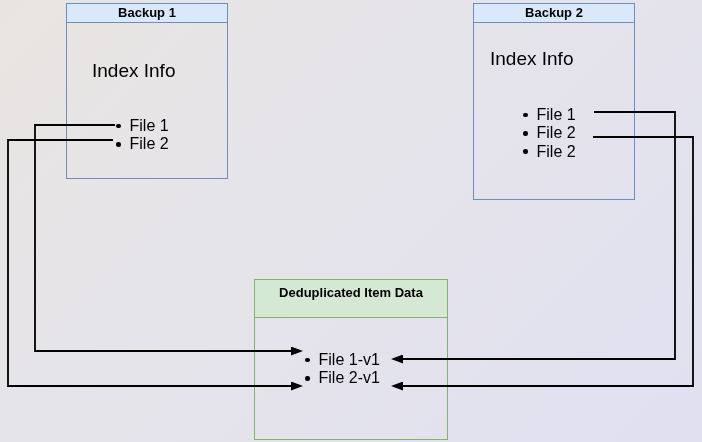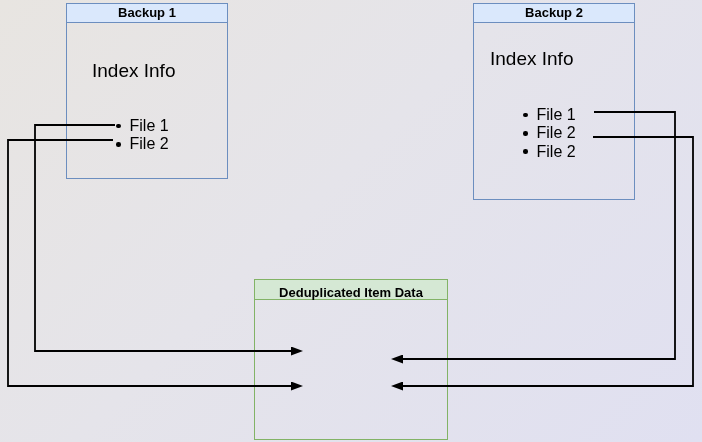--- a/index.html
+++ b/index.html
@@ -27,21 +27,21 @@
   }
   .box.blue{border-color:#6c8ebf;}
   .box.green{border-color:#82b366;}
   .box-header{
     font-weight:bold;font-size:13px;
     text-align:center;
     border-bottom:1.5px solid;
     box-sizing:border-box;
   }
   .blue .box-header{background:#dae8fc;border-color:#6c8ebf;height:19px;line-height:18px;}
-  .green .box-header{background:#d5e8d4;border-color:#82b366;height:20px;line-height:25px;}
+  .green .box-header{background:#d5e8d4;border-color:#82b366;height:38px;line-height:25px;}
   .box-body{position:relative;width:100%;}
   .index-label{
     position:absolute;
     font-size:19px;
     white-space:nowrap;
   }
   .b1-label{left:25px;top:37px;}
   .b2-label{left:16px;top:25px;}
   .list{position:absolute;}
   .b1-list{left:49px;top:94px;}
@@ -111,17 +111,25 @@
           <span>File 2</span>
         </div>
       </div>
     </div>
   </div>
 
   <div class="box green" style="left:254px;top:279px;width:194px;height:161px;">
     <div class="box-header">Deduplicated Item Data</div>
     <div class="box-body">
       <div class="list dd-list">
+        <div class="row">
+          <span class="dot"></span>
+          <span>File 1-v1</span>
+        </div>
+        <div class="row">
+          <span class="dot"></span>
+          <span>File 2-v1</span>
+        </div>
       </div>
     </div>
   </div>
 
 </div>
 
 </body></html>

